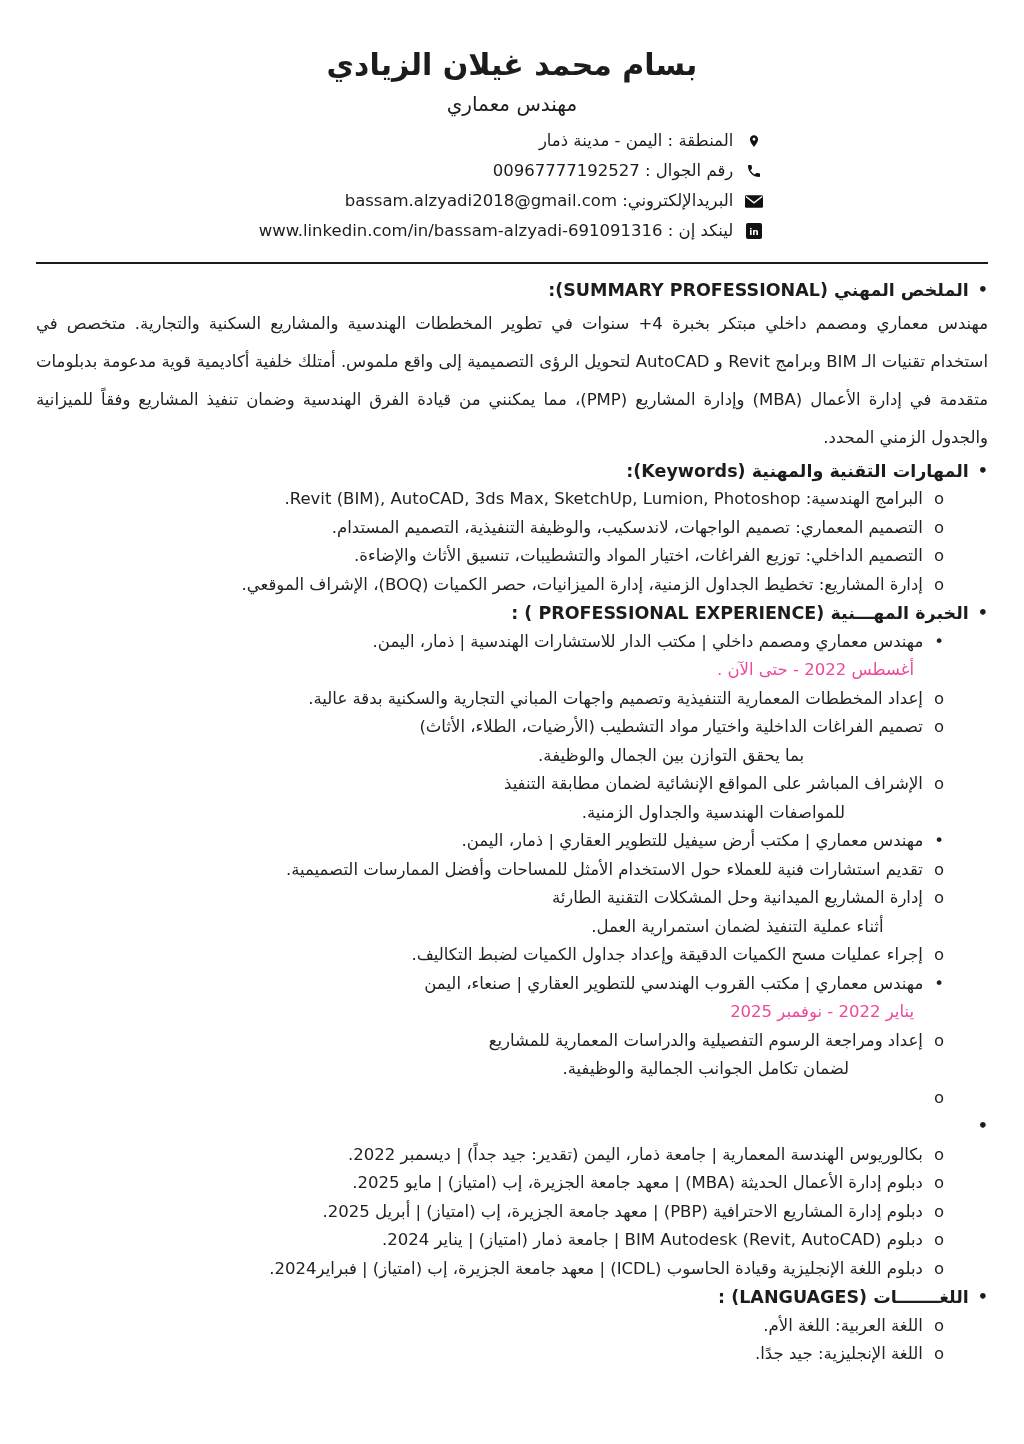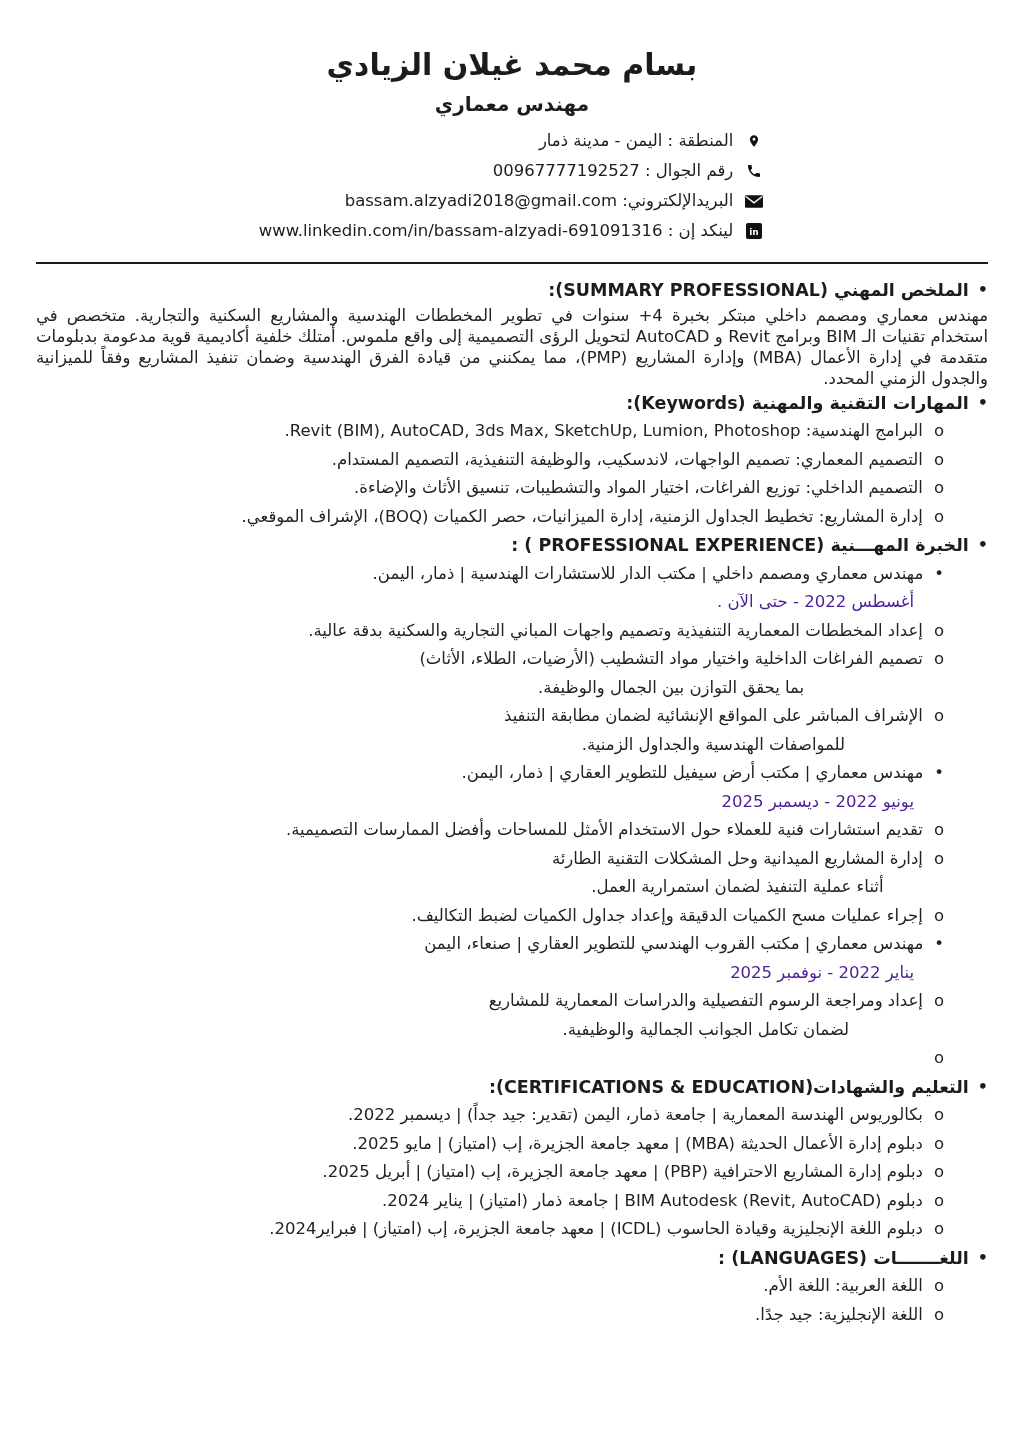--- a/index.html
+++ b/index.html
@@ -22,21 +22,21 @@
   .name {
     text-align: center;
     font-size: 30px;
     font-weight: 700;
     line-height: 42px;
     margin-bottom: 4px;
   }
   .main-title {
     text-align: center;
     font-size: 20px;
-    font-weight: 700;
+    font-weight: 400;
     line-height: 28px;
     margin-bottom: 8px;
   }
   .contacts {
     width: fit-content;
     margin: 0 auto;
   }
   .crow {
     display: flex;
     align-items: center;
@@ -63,21 +63,21 @@
     font-weight: 700;
     font-size: 17.5px;
     line-height: 28.5px;
   }
   .hbullet {
     flex: 0 0 auto;
     font-size: 16px;
   }
   .para {
     font-size: 16.5px;
-    line-height: 21px;
+    line-height: 38px;
     text-align: justify;
     color: #222222;
   }
   .item {
     display: flex;
     align-items: flex-start;
     gap: 11px;
     padding-right: 44px;
     font-size: 16.5px;
     line-height: 28.5px;
@@ -87,21 +87,21 @@
     flex: 0 0 auto;
   }
   .itxt {
     white-space: pre-line;
     text-align: center;
   }
   .job-dates {
     padding-right: 74px;
     font-size: 16.5px;
     line-height: 28.5px;
-    color: #4c1d95;
+    color: #ec4899;
   }
   svg { display: block; }
 </style>
 </head>
 <body>
 
 <div class="page">
 
   <div>
     <div class="name">بسام محمد غيلان الزيادي</div>
@@ -204,21 +204,20 @@
         <span class="itxt">الإشراف المباشر على المواقع الإنشائية لضمان مطابقة التنفيذ
 للمواصفات الهندسية والجداول الزمنية.</span>
       </div>
     </div>
 
     <div>
       <div class="item">
         <span class="imarker">•</span>
         <span class="itxt">مهندس معماري | مكتب أرض سيفيل للتطوير العقاري | ذمار، اليمن.</span>
       </div>
-      <div class="job-dates">يونيو 2022 - ديسمبر 2025</div>
       <div class="item">
         <span class="imarker">o</span>
         <span class="itxt">تقديم استشارات فنية للعملاء حول الاستخدام الأمثل للمساحات وأفضل الممارسات التصميمية.</span>
       </div>
       <div class="item">
         <span class="imarker">o</span>
         <span class="itxt">إدارة المشاريع الميدانية وحل المشكلات التقنية الطارئة
 أثناء عملية التنفيذ لضمان استمرارية العمل.</span>
       </div>
       <div class="item">
@@ -240,21 +239,20 @@
       </div>
       <div class="item">
         <span class="imarker">o</span>
       </div>
     </div>
   </section>
 
   <section>
     <div class="sec-head">
       <span class="hbullet">•</span>
-      <span>التعليم والشهادات(CERTIFICATIONS &amp; EDUCATION):</span>
     </div>
     <div class="item">
       <span class="imarker">o</span>
       <span class="itxt">بكالوريوس الهندسة المعمارية | جامعة ذمار، اليمن (تقدير: جيد جداً) | ديسمبر 2022.</span>
     </div>
     <div class="item">
       <span class="imarker">o</span>
       <span class="itxt">دبلوم إدارة الأعمال الحديثة (MBA) | معهد جامعة الجزيرة، إب (امتياز) | مايو 2025.</span>
     </div>
     <div class="item">

